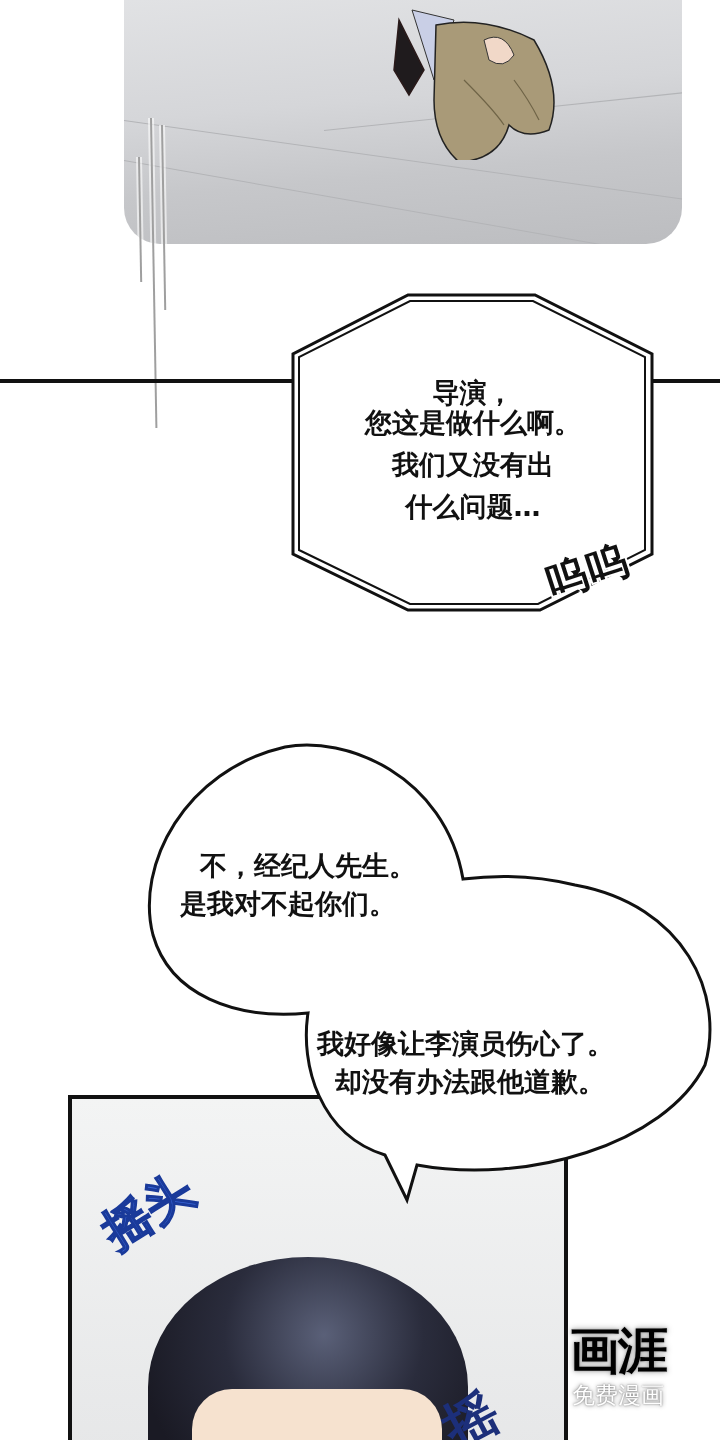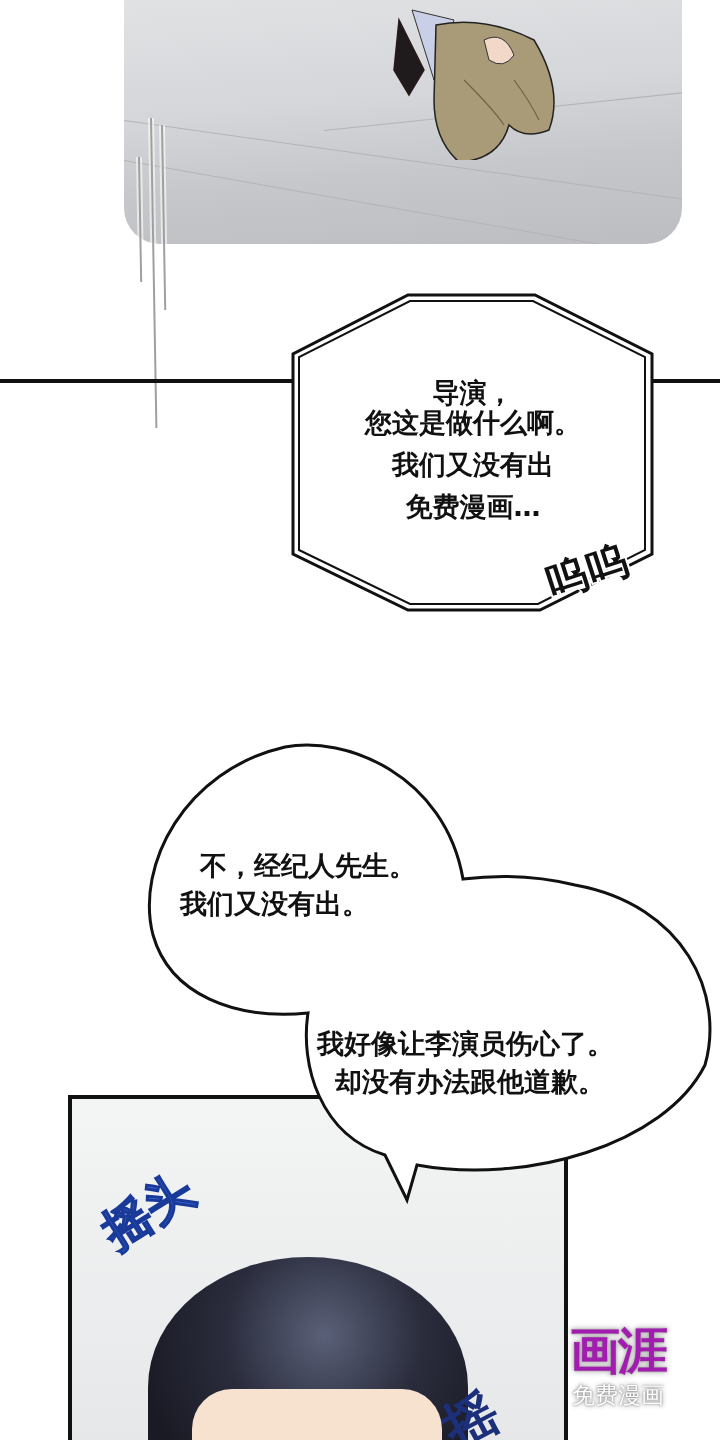--- a/index.html
+++ b/index.html
@@ -67,21 +67,21 @@
 
   
   .round-bubble { left:145px; top:735px; width:565px; height:530px; }
   .bubble-text {
     position:absolute; font-size:27px; line-height:38px; color:#111; font-weight:bold; white-space:nowrap;
   }
 
   
   .watermark { left:570px; top:1318px; width:120px; height:100px; }
   .wm-big {
-    position:absolute; left:0; top:0; font-size:50px; font-weight:900; color:#a21caf;
+    position:absolute; left:0; top:0; font-size:50px; font-weight:900; color:#000000;
     text-shadow:0 0 6px #9a9a9a, 0 0 2px #888; letter-spacing:-2px;
   }
   .wm-small {
     position:absolute; left:2px; top:62px; font-size:23px; color:#fff;
     text-shadow:0 0 5px #888, 0 0 2px #777;
   }
 </style>
 </head>
 <body>
 
@@ -106,21 +106,21 @@
 <div class="abs h-line"></div>
 
 <div class="abs octa">
   <svg width="370" height="322" viewBox="0 0 370 322" style="position:absolute;left:0;top:0;">
     <polygon points="120,3 247,3 364,62 364,262 252,318 120,318 5,262 5,62" fill="#fff" stroke="#111" stroke-width="3"></polygon>
     <polygon points="122,9 245,9 357,65 357,258 250,312 122,312 11,258 11,65" fill="none" stroke="#111" stroke-width="2"></polygon>
   </svg>
   <div class="octa-text" style="top:68px;margin-top:12px;">导演，</div>
   <div class="octa-text" style="top:152px;">我们又没有出</div>
   <div class="octa-text" style="top:110px;">您这是做什么啊。</div>
-  <div class="octa-text" style="top:194px;">免费漫画…</div>
+  <div class="octa-text" style="top:194px;">什么问题…</div>
 </div>
 <div class="abs sfx-wuwu">呜呜</div>
 
 <div class="abs bottom-panel">
   <div class="hair"></div>
   <div class="face"></div>
   <div class="sfx-shake">摇头</div>
   <div class="sfx-shake-2">摇</div>
 </div>
 
@@ -131,21 +131,21 @@
              C 40 35, -10 130, 8 200
              C 25 260, 90 285, 163 278
              C 155 330, 175 400, 240 420
              L 262 465
              L 272 430
              C 380 450, 520 410, 560 330
              C 580 260, 540 170, 430 150
              C 390 140, 350 140, 318 144 Z" fill="#fff" stroke="#111" stroke-width="3"></path>
   </svg>
   <div class="bubble-text" style="left:35px;top:112px;margin-left:20px;">不，经纪人先生。</div>
-  <div class="bubble-text" style="left:35px;top:150px;">我们又没有出。</div>
+  <div class="bubble-text" style="left:35px;top:150px;">是我对不起你们。</div>
   <div class="bubble-text" style="left:190px;top:328px;">却没有办法跟他道歉。</div>
   <div class="bubble-text" style="left:172px;top:290px;">我好像让李演员伤心了。</div>
 </div>
 
 <div class="abs watermark">
   <div class="wm-big">画涯</div>
   <div class="wm-small">免费漫画</div>
 </div>
 
 </body></html>

